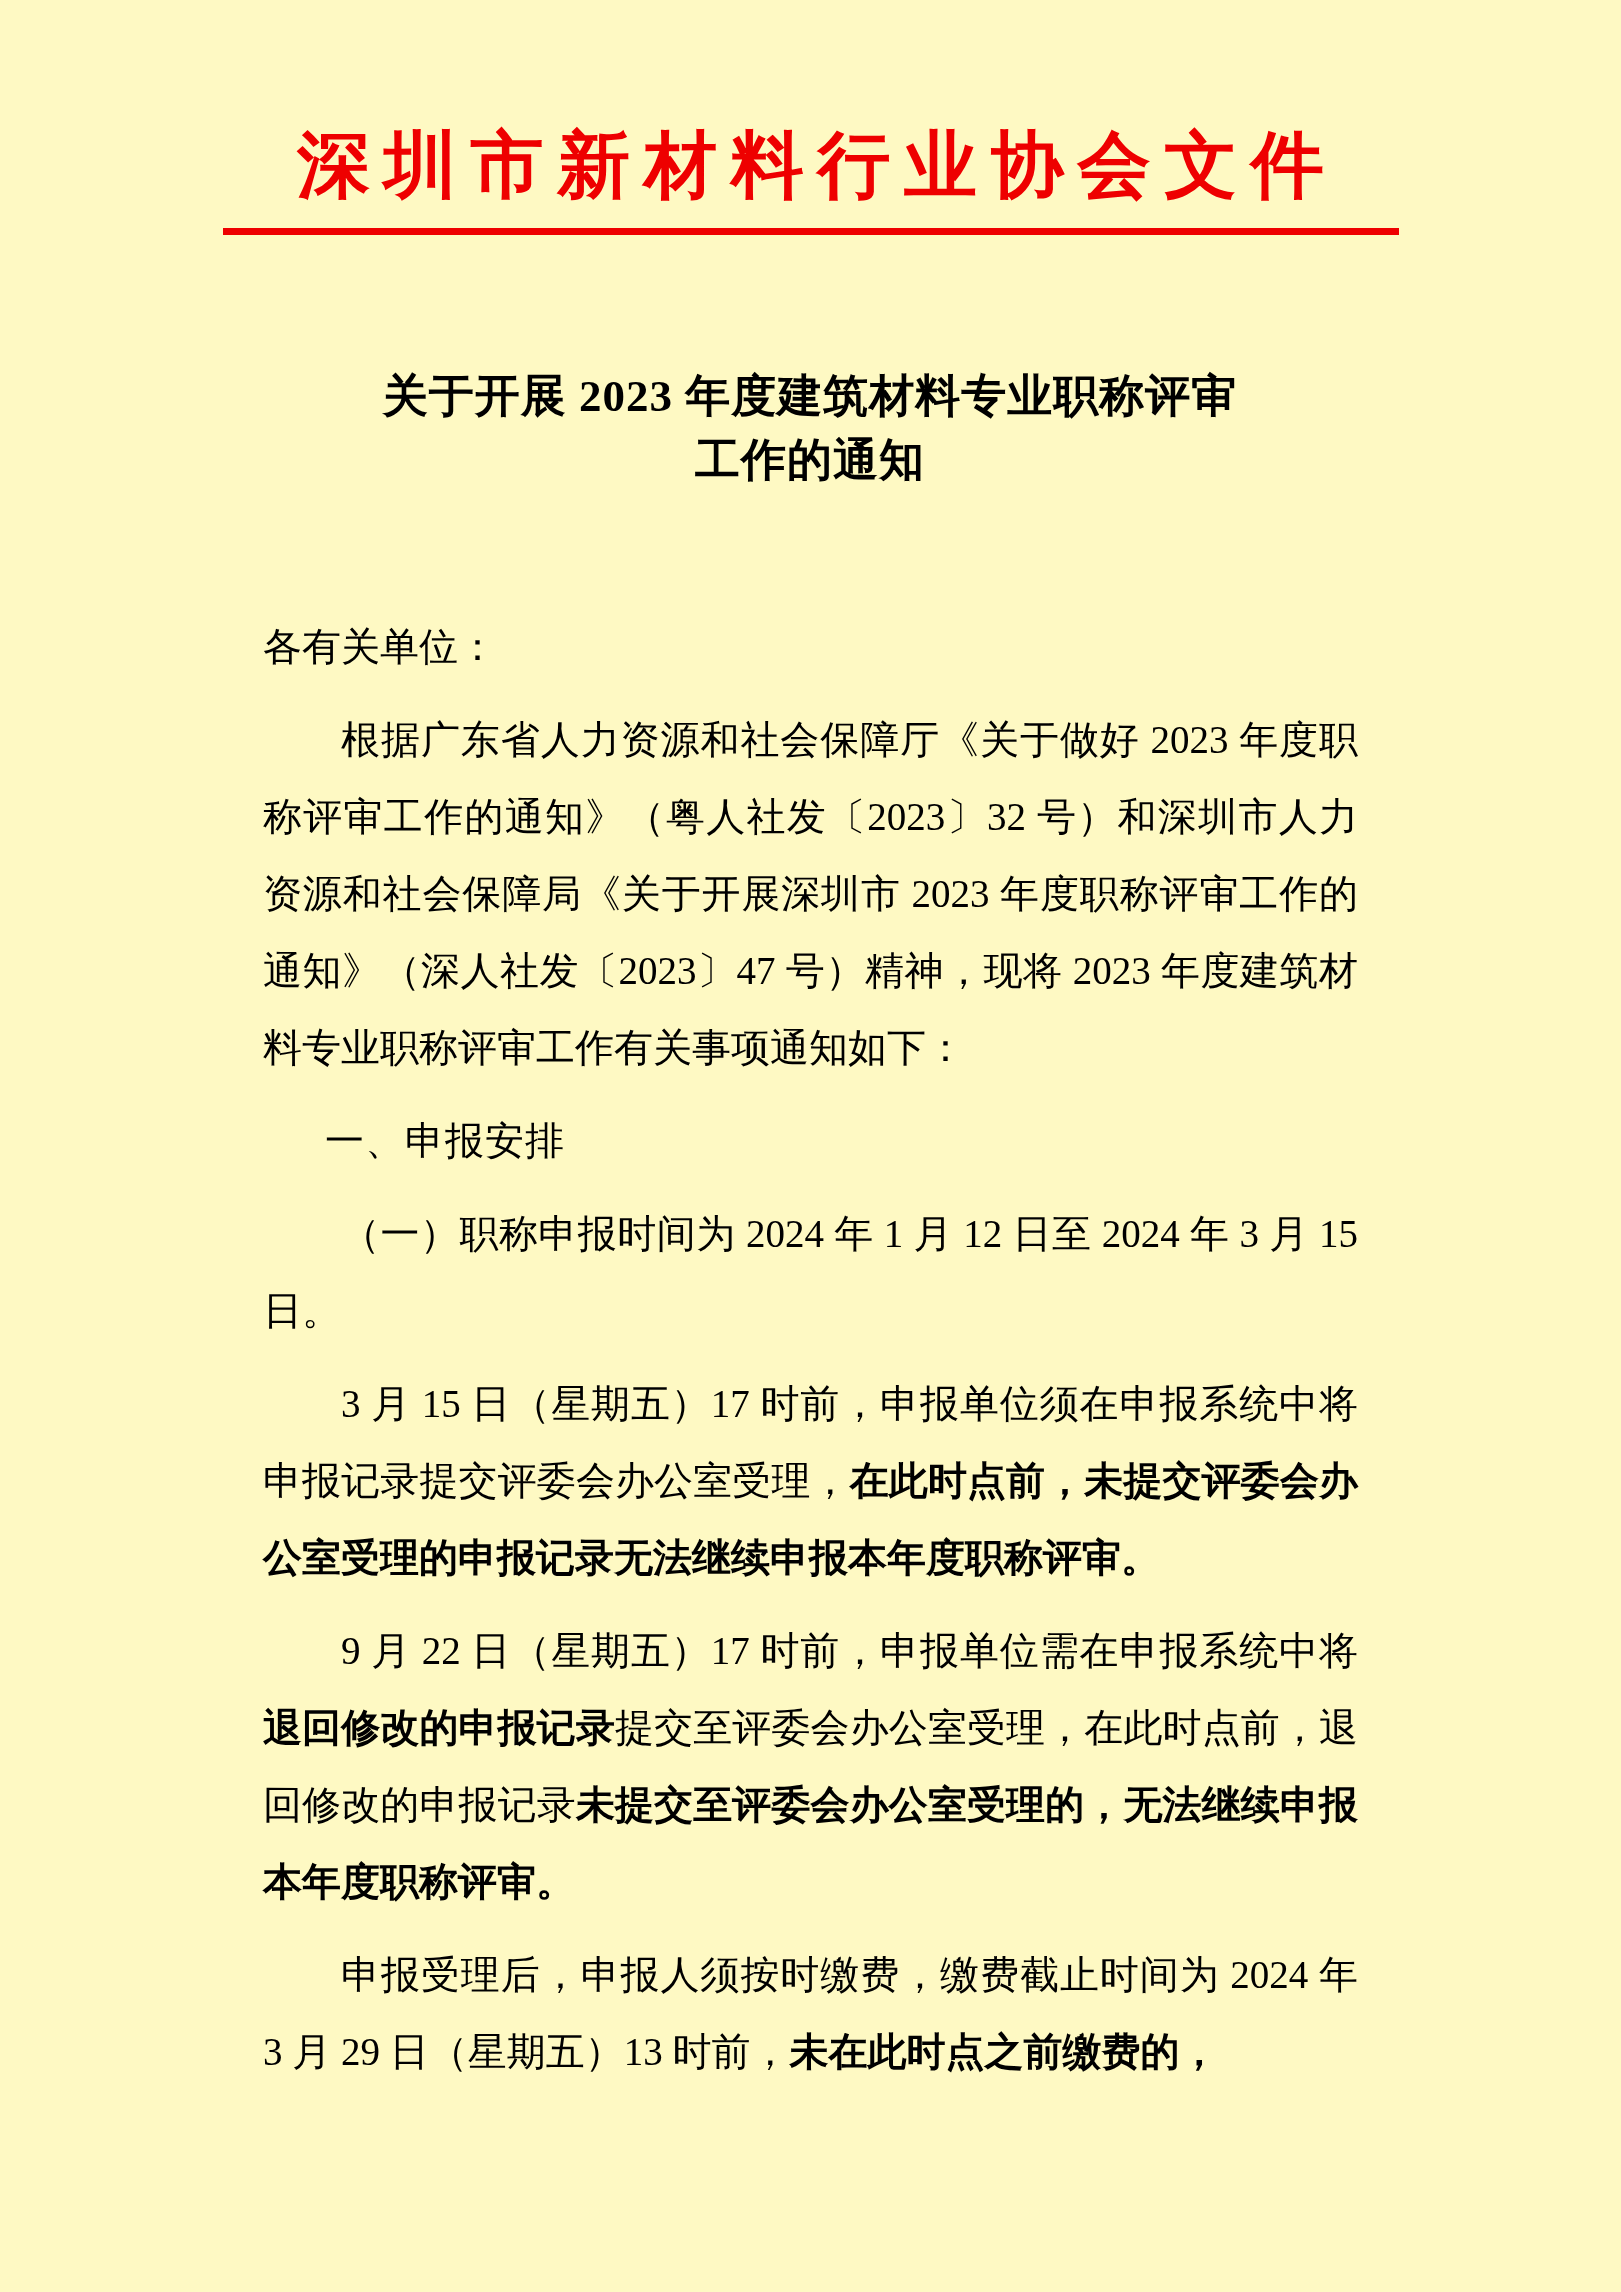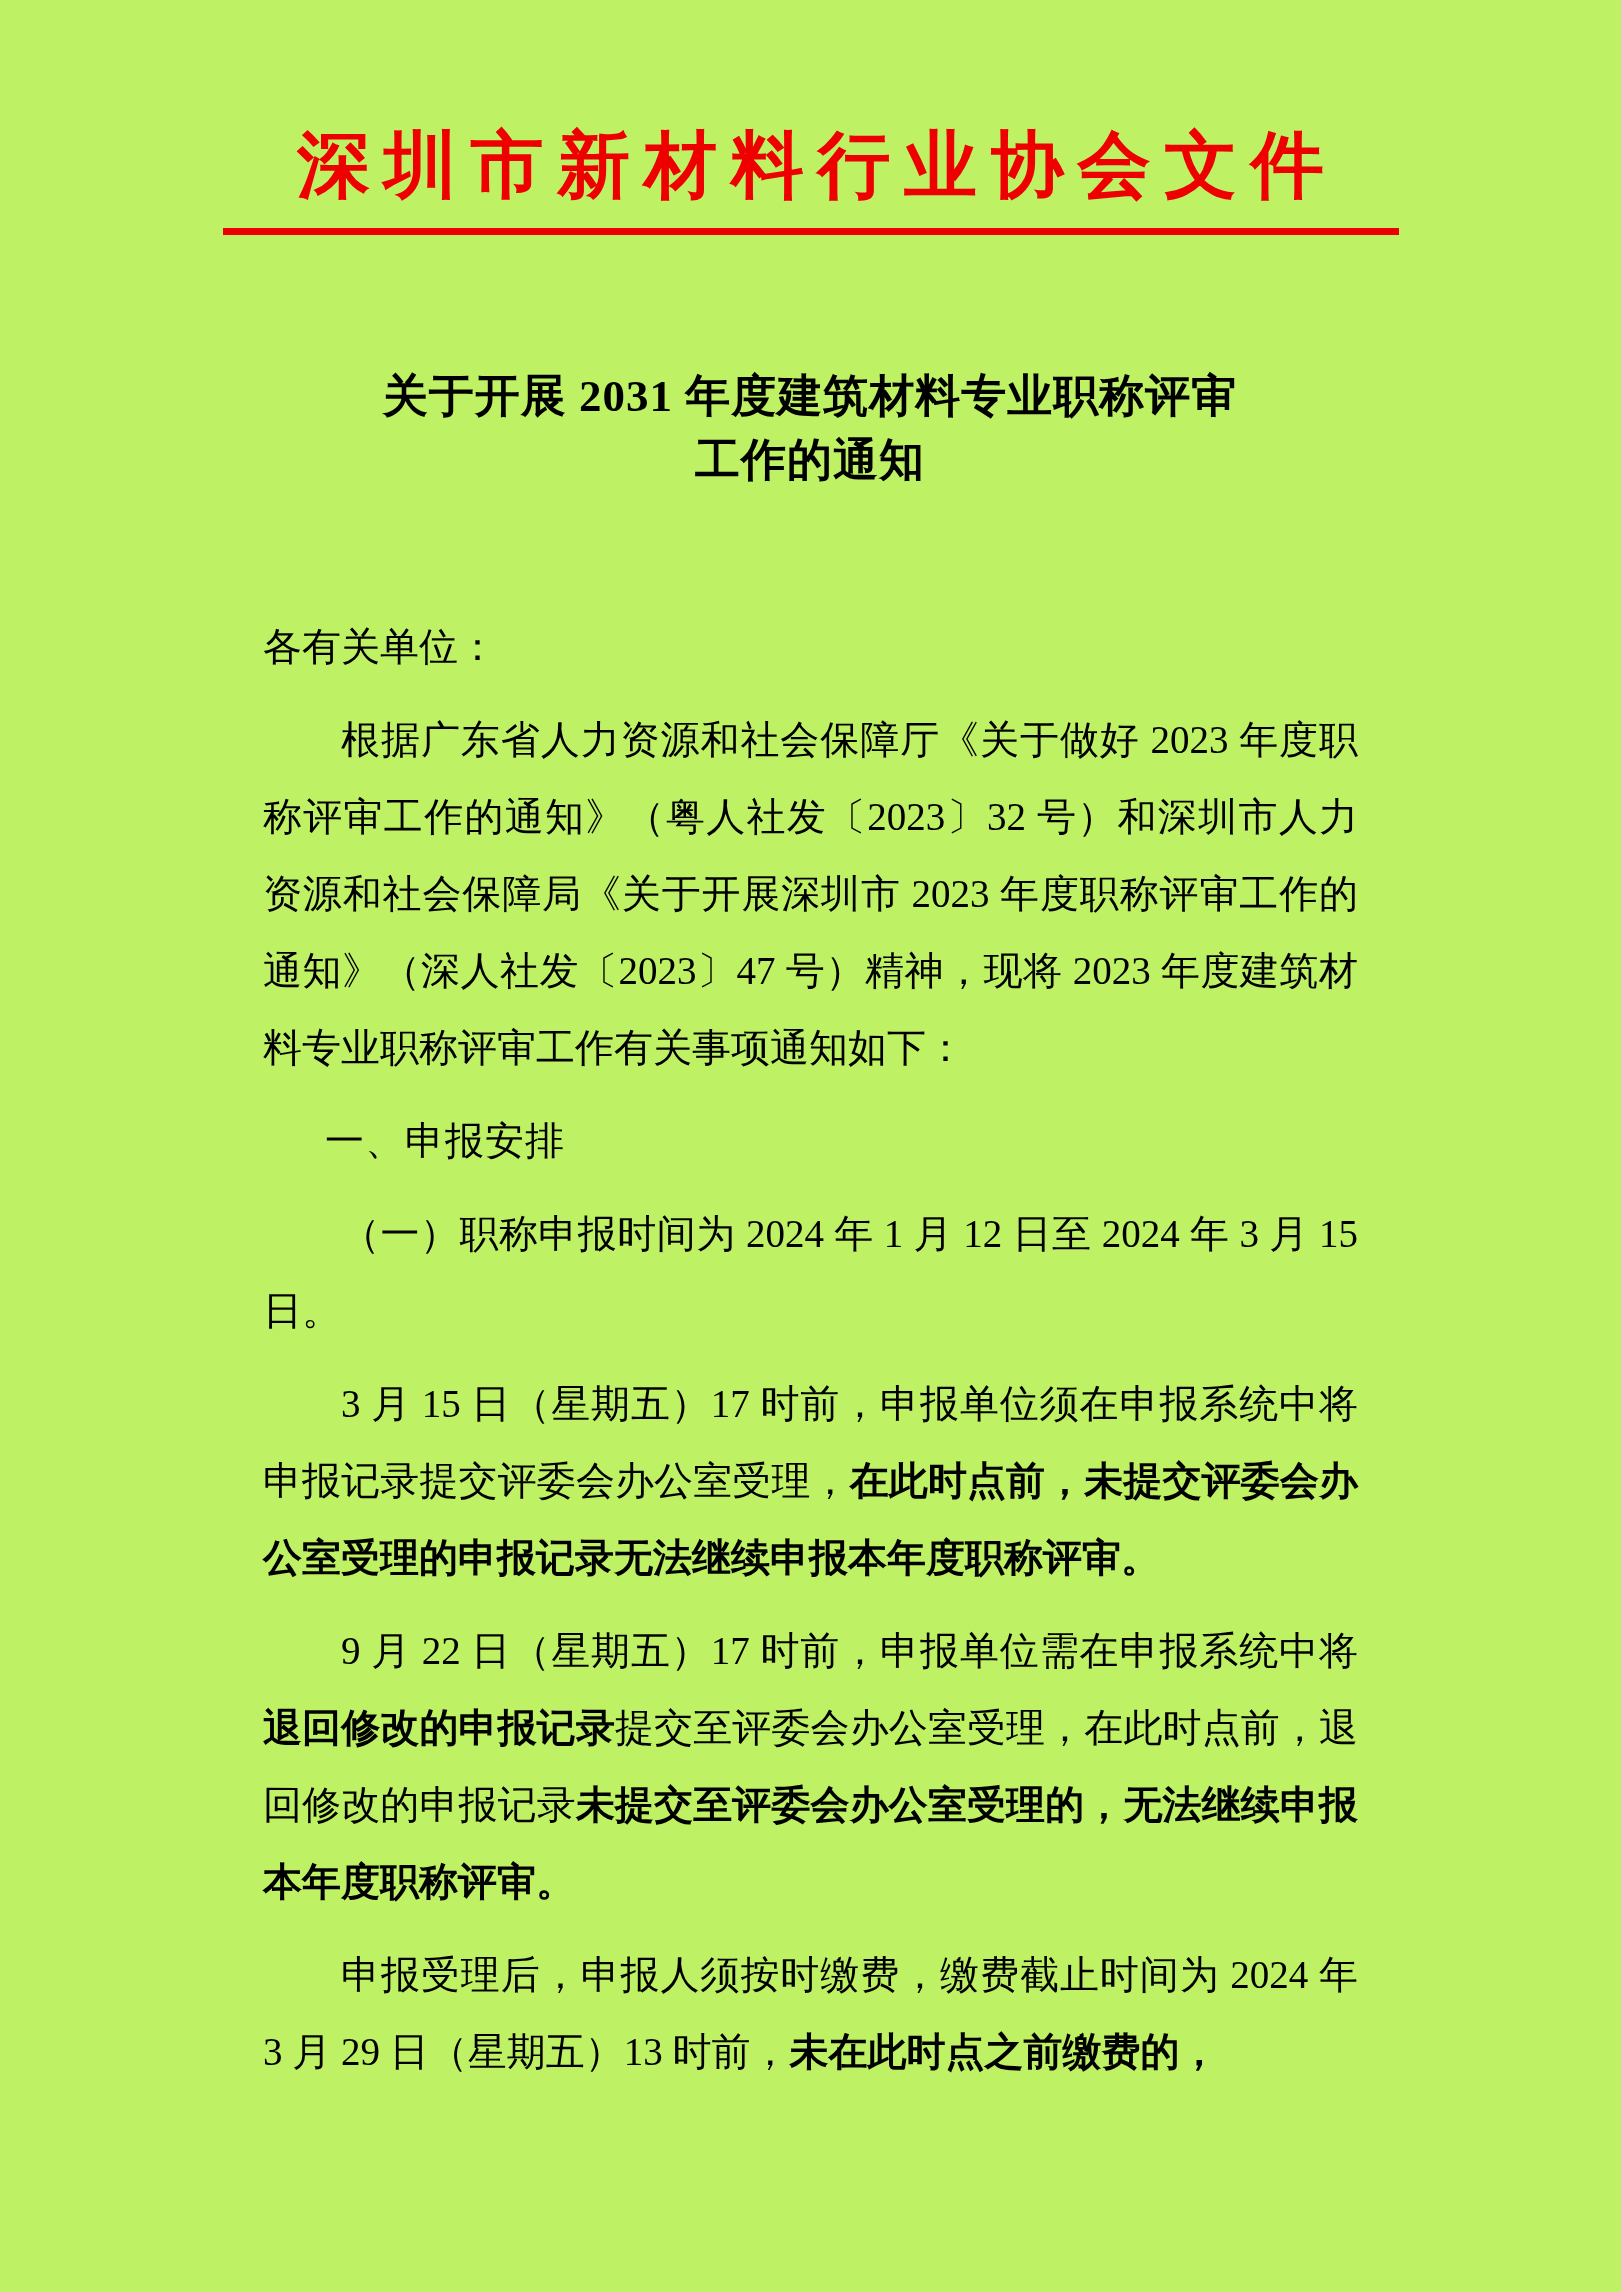--- a/index.html
+++ b/index.html
@@ -8,21 +8,21 @@
     background: #ffffff;
   }
   body {
     font-family: "Liberation Serif", "DejaVu Serif", serif;
     color: #000000;
   }
   .page {
     position: relative;
     width: 1621px;
     height: 2293px;
-    background: #bef264;
+    background: #fef9c3;
     box-sizing: border-box;
     overflow: hidden;
   }
 
   
   .letterhead {
     position: absolute;
     left: 0;
     top: 125px;
     width: 1621px;
@@ -96,21 +96,21 @@
 <body>
 
 <div class="page">
 
   <div class="letterhead">
     <div class="letterhead-title">深圳市新材料行业协会文件</div>
     <div class="letterhead-rule"></div>
   </div>
 
   <div class="doc-title">
-    <span class="t-line">关于开展 2031 年度建筑材料专业职称评审</span>
+    <span class="t-line">关于开展 2023 年度建筑材料专业职称评审</span>
     <span class="t-line">工作的通知</span>
   </div>
 
   <div class="body-block">
 
     <p class="para">各有关单位：</p>
 
     <p class="para indent"><span>根据广东省人力资源和社会保障厅《关于做好 2023 年度职称评审工作的通知》（粤人社发〔2023〕32 号）和深圳市人力资源和社会保障局《关于开展深圳市 2023 年度职称评审工作的通知》（深人社发〔2023〕47 号）精神，现将 2023 年度建筑材料专业职称评审工作有关事项通知如下：</span></p>
 
     <p class="heading-hei">一、申报安排</p>

